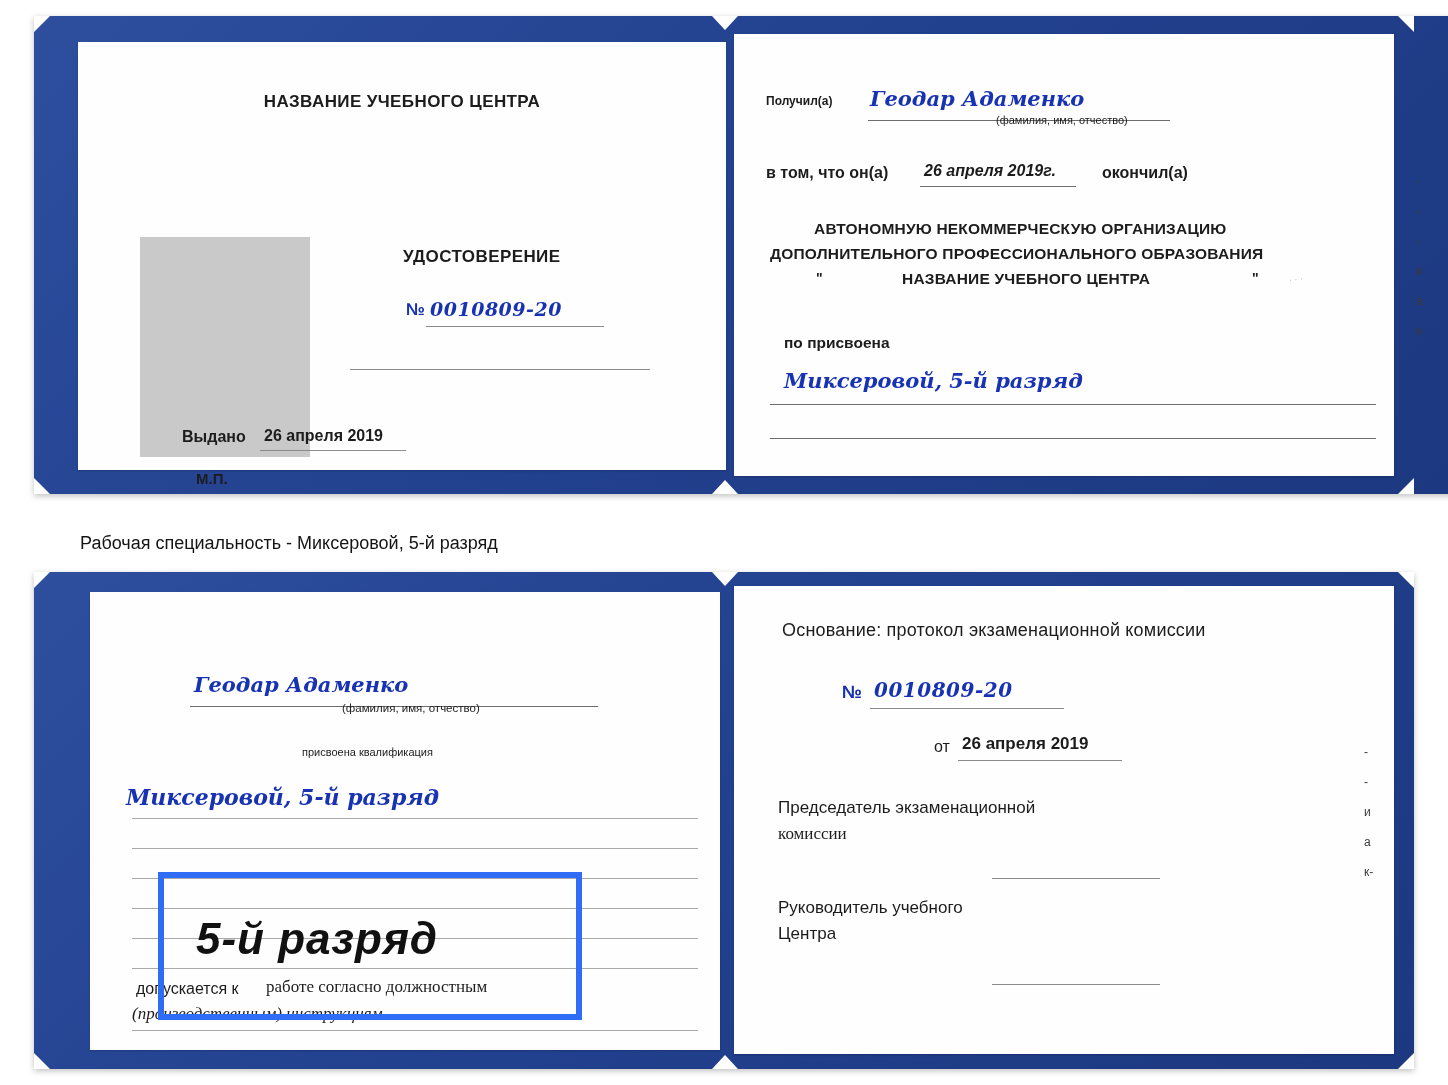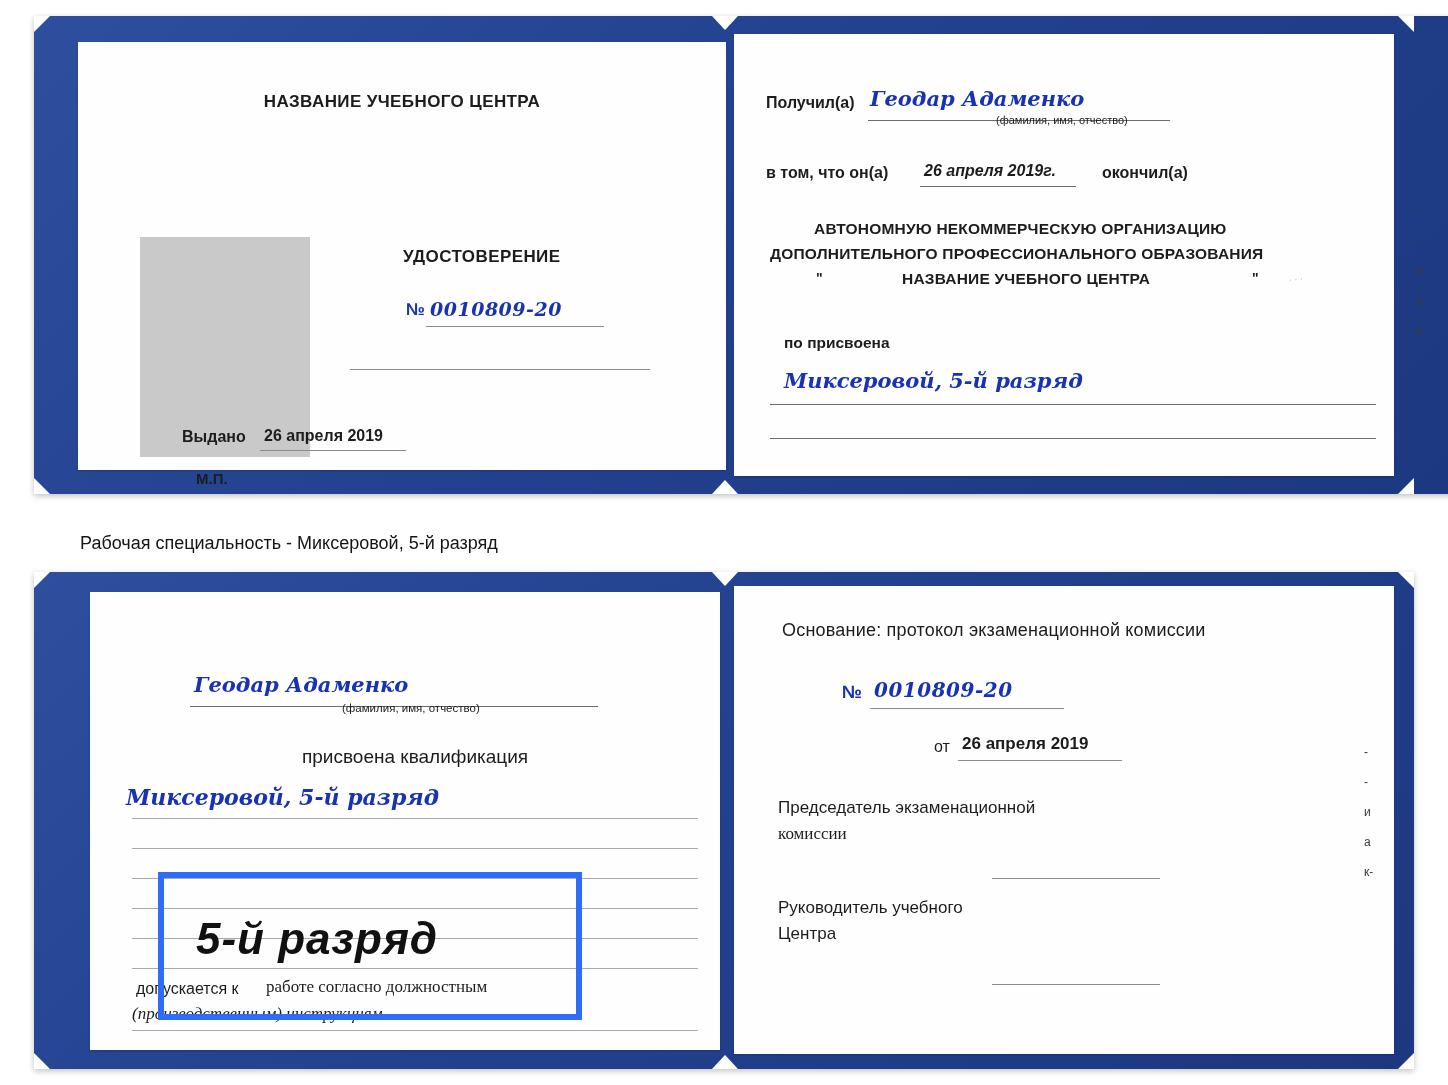--- a/index.html
+++ b/index.html
@@ -174,21 +174,21 @@
     <div class="typed bold" style="left:186px;top:385px;font-size:16px;">26 апреля 2019</div>
     <div class="rule" style="left:182px;top:408px;width:146px;"></div>
 
     <div class="t bold" style="left:118px;top:428px;font-size:15px;">М.П.</div>
   </div>
 
   <div class="gutter"></div>
 
   <div class="page right">
 
-    <div class="t bold" style="left:32px;top:60px;font-size:16px;">Получил(а)</div>
+    <div class="t bold" style="left:32px;top:60px;font-size:12px;">Получил(а)</div>
     <div class="hand bold" style="left:136px;top:52px;font-size:21px;">Геодар Адаменко</div>
     <div class="rule dark" style="left:134px;top:86px;width:302px;"></div>
     <div class="t" style="left:262px;top:80px;font-size:11px;">(фамилия, имя, отчество)</div>
 
     <div class="t bold" style="left:32px;top:130px;font-size:16px;">в том, что он(а)</div>
     <div class="typed bold" style="left:190px;top:128px;font-size:16px;font-style:italic;">26 апреля 2019г.</div>
     <div class="rule dark" style="left:186px;top:152px;width:156px;"></div>
     <div class="t bold" style="left:368px;top:130px;font-size:16px;">окончил(а)</div>
 
     <div class="t bold" style="left:80px;top:186px;font-size:15.5px;letter-spacing:0.2px;">АВТОНОМНУЮ НЕКОММЕРЧЕСКУЮ ОРГАНИЗАЦИЮ</div>
@@ -227,21 +227,21 @@
   <div class="notch" style="left:678px;top:0;width:26px;height:14px;clip-path:polygon(0 0,100% 0,50% 100%);"></div>
   <div class="notch" style="left:678px;top:483px;width:26px;height:14px;clip-path:polygon(0 100%,100% 100%,50% 0);"></div>
 
   <div class="page left">
 
 
     <div class="hand bold" style="left:104px;top:80px;font-size:21px;">Геодар Адаменко</div>
     <div class="rule dark" style="left:100px;top:114px;width:408px;"></div>
     <div class="t" style="left:252px;top:110px;font-size:11.5px;">(фамилия, имя, отчество)</div>
 
-    <div class="t" style="left:212px;top:154px;font-size:19px;">присвоена квалификация</div>
+    <div class="t" style="left:212px;top:154px;font-size:11px;">присвоена квалификация</div>
 
     <div class="hand bold" style="left:36px;top:192px;font-size:22px;">Миксеровой, 5-й разряд</div>
 
     <div class="rule thin" style="left:42px;top:226px;width:566px;"></div>
     <div class="rule thin" style="left:42px;top:256px;width:566px;"></div>
     <div class="rule thin" style="left:42px;top:286px;width:566px;"></div>
     <div class="rule thin" style="left:42px;top:316px;width:566px;"></div>
     <div class="rule thin" style="left:42px;top:346px;width:566px;"></div>
     <div class="rule thin" style="left:42px;top:376px;width:566px;"></div>
 

